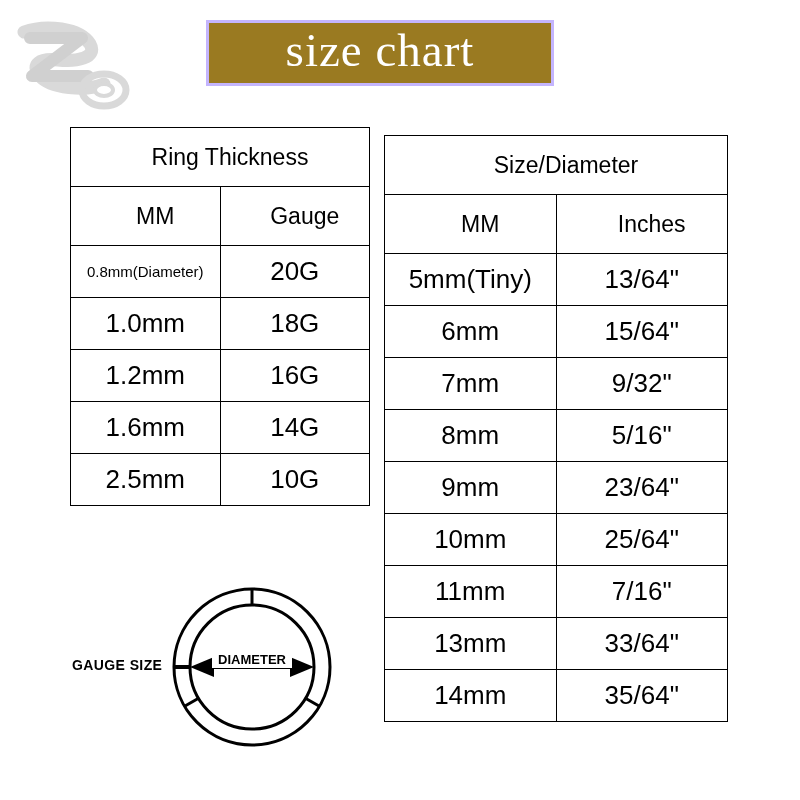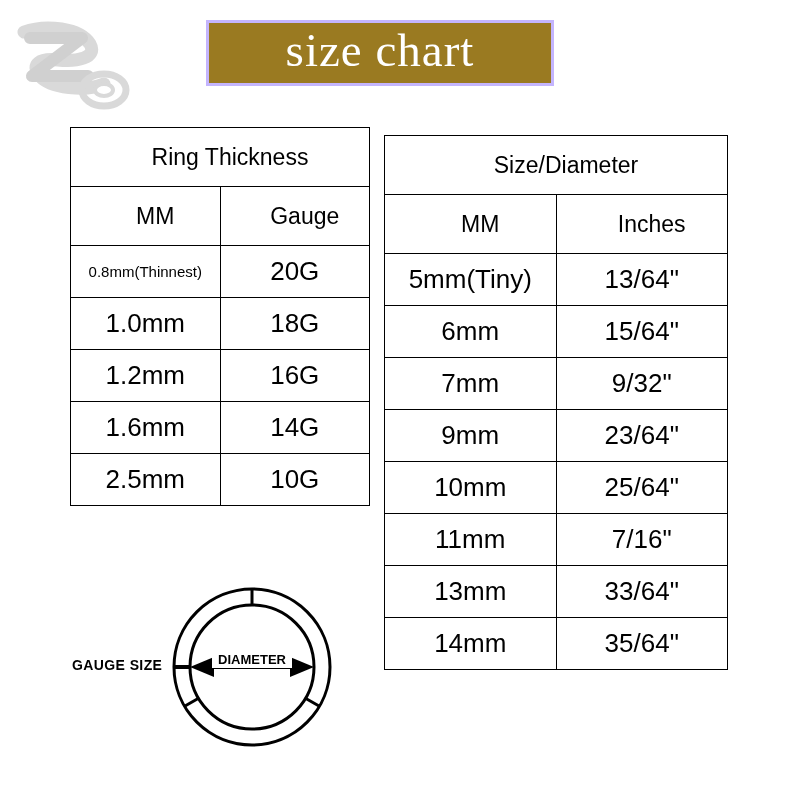--- a/index.html
+++ b/index.html
@@ -126,21 +126,21 @@
 <table class="table" id="thickness-table">
   <tbody>
     <tr>
       <td class="head" colspan="2">Ring Thickness</td>
     </tr>
     <tr>
       <td class="head" style="width:150px">MM</td>
       <td class="head" style="width:150px">Gauge</td>
     </tr>
     <tr>
-      <td class="tiny">0.8mm(Thinnest)</td>
+      <td class="tiny">0.8mm(Diameter)</td>
       <td>20G</td>
     </tr>
     <tr>
       <td>1.0mm</td>
       <td>18G</td>
     </tr>
     <tr>
       <td>1.2mm</td>
       <td>16G</td>
     </tr>
@@ -168,20 +168,24 @@
       <td>5mm(Tiny)</td>
       <td>13/64"</td>
     </tr>
     <tr>
       <td>6mm</td>
       <td>15/64"</td>
     </tr>
     <tr>
       <td>7mm</td>
       <td>9/32"</td>
+    </tr>
+    <tr>
+      <td>8mm</td>
+      <td>5/16"</td>
     </tr>
     <tr>
       <td>9mm</td>
       <td>23/64"</td>
     </tr>
     <tr>
       <td>10mm</td>
       <td>25/64"</td>
     </tr>
     <tr>

